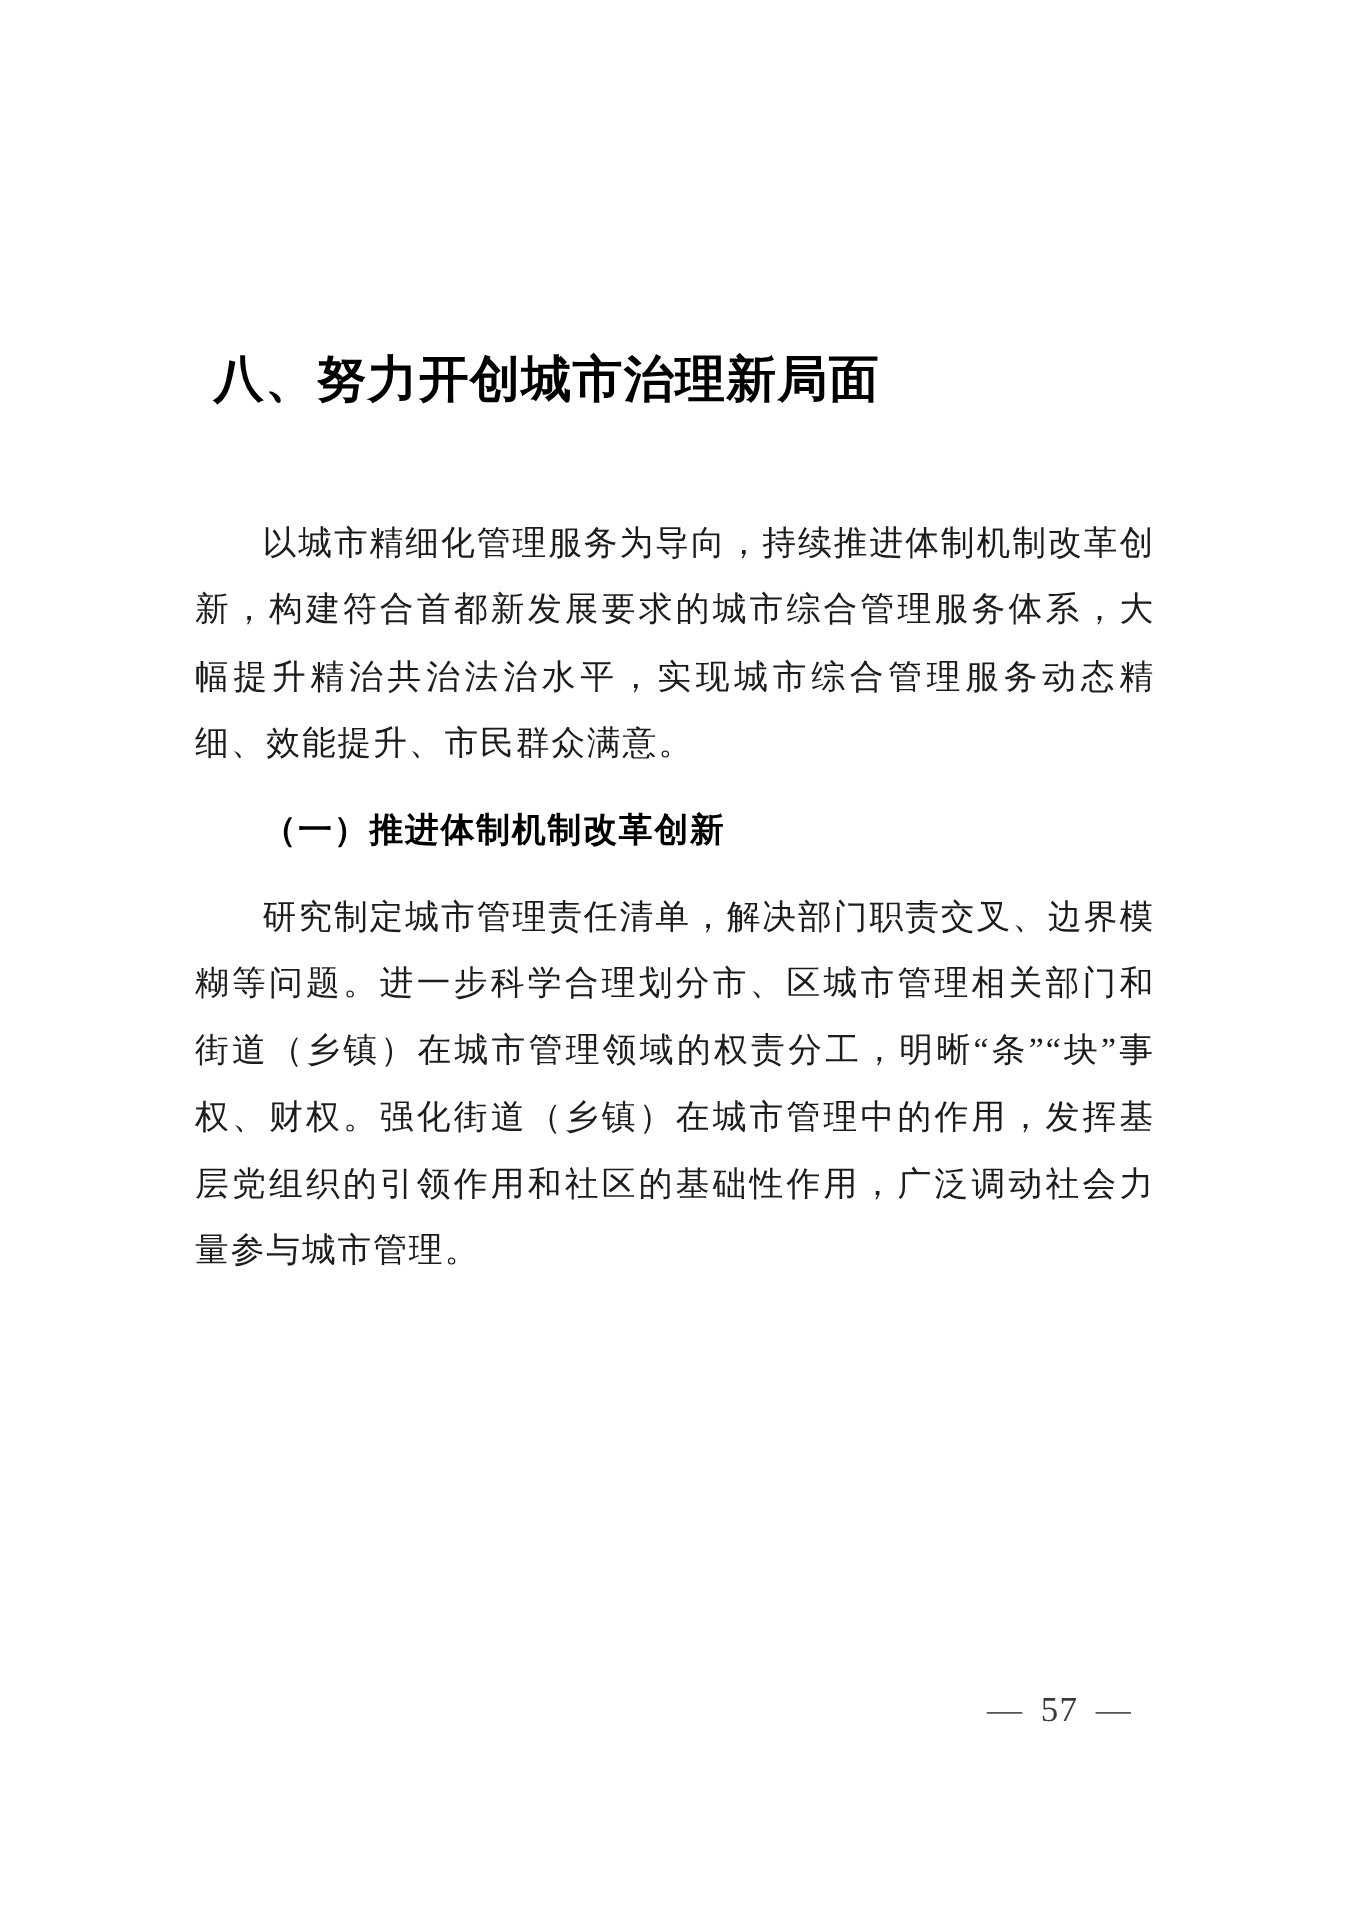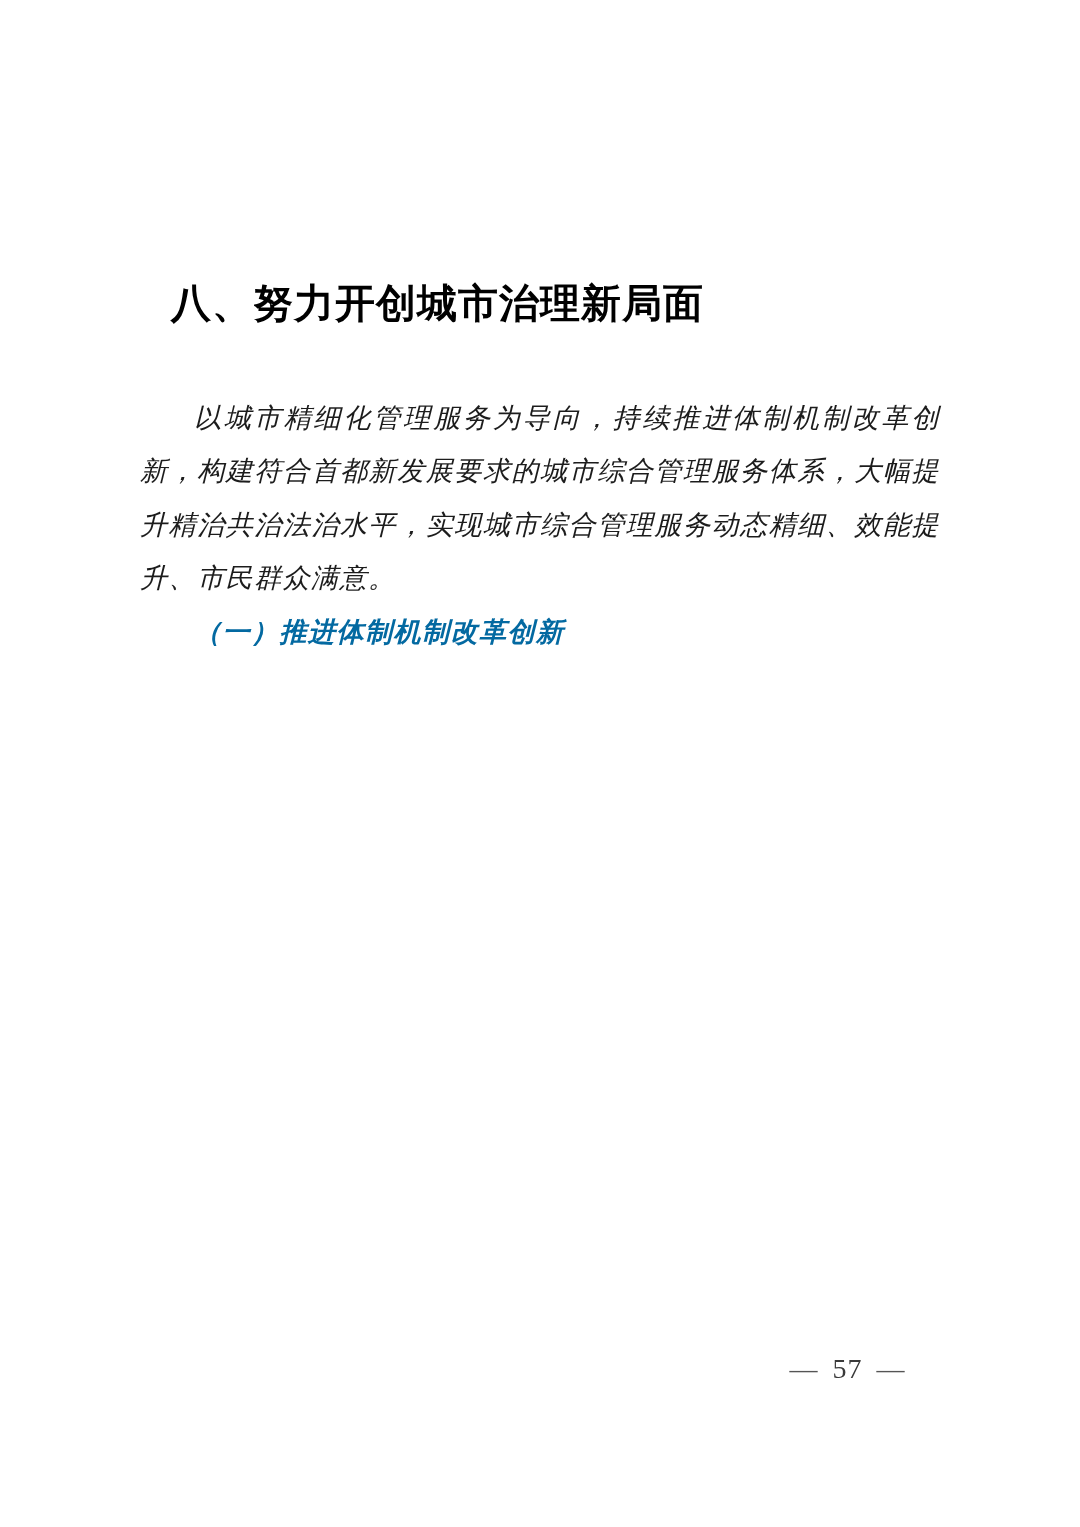--- a/index.html
+++ b/index.html
@@ -33,27 +33,26 @@
     top: 392px;
     left: 140px;
     width: 800px;
     font-size: 27px;
     line-height: 53.4px;
     text-align: justify;
     text-justify: inter-character;
     letter-spacing: 1.5px;
   }
   .content p {
-    margin: 0;
+    margin: 16px;
     text-indent: 2em;
-    font-style: italic;
   }
   .content p.section-heading {
     font-weight: bold;
-    color: #0369a1;
+    color: #000000;
   }
   .footer {
     position: absolute;
     top: 1352px;
     left: 745px;
     width: 205px;
     text-align: center;
     font-size: 28px;
     line-height: 34px;
     color: #3a3a3a;
@@ -68,19 +67,20 @@
 </head>
 <body>
 
 <div class="page">
 
   <div class="doc-title">八、努力开创城市治理新局面</div>
 
   <div class="content">
     <p class="paragraph">以城市精细化管理服务为导向，持续推进体制机制改革创新，构建符合首都新发展要求的城市综合管理服务体系，大幅提升精治共治法治水平，实现城市综合管理服务动态精细、效能提升、市民群众满意。</p>
     <p class="section-heading">（一）推进体制机制改革创新</p>
+    <p class="paragraph">研究制定城市管理责任清单，解决部门职责交叉、边界模糊等问题。进一步科学合理划分市、区城市管理相关部门和街道（乡镇）在城市管理领域的权责分工，明晰“条”“块”事权、财权。强化街道（乡镇）在城市管理中的作用，发挥基层党组织的引领作用和社区的基础性作用，广泛调动社会力量参与城市管理。</p>
   </div>
 
   <div class="footer">
     <span class="dash">—</span><span>57</span><span class="dash">—</span>
   </div>
 
 </div>
 
 </body></html>

